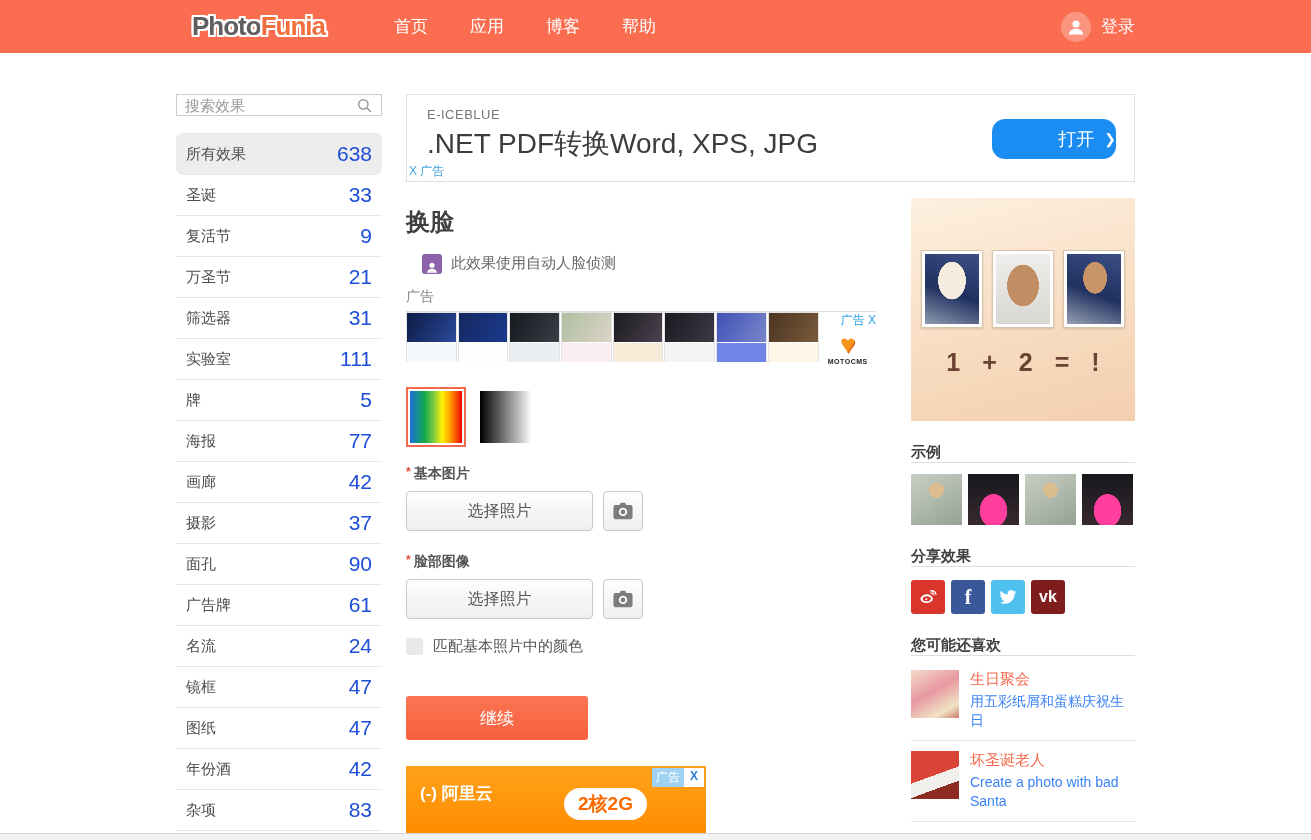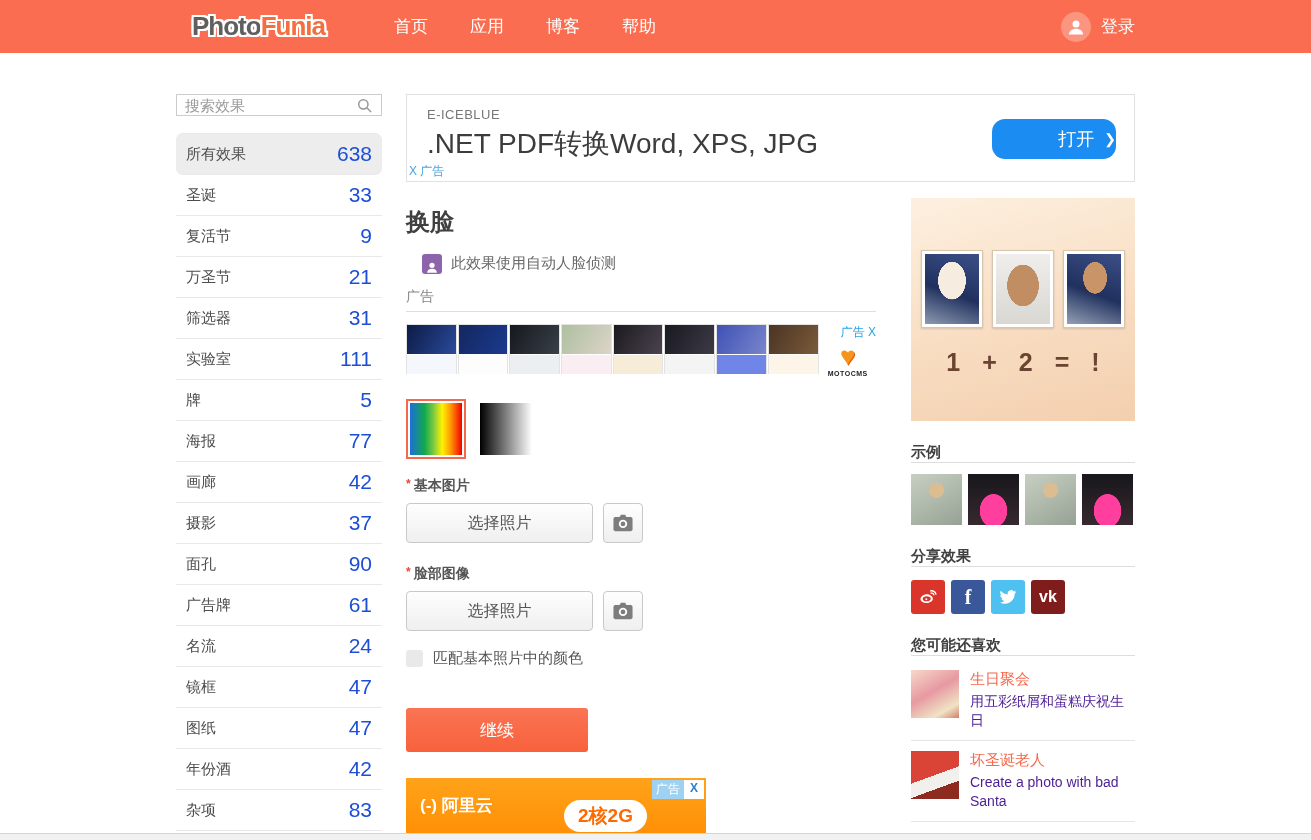--- a/index.html
+++ b/index.html
@@ -56,21 +56,21 @@
   .rcol { width:224px; flex-shrink:0; }
 
   .effect-title { font-size:24px; font-weight:bold; color:#404040; margin-top:8px; }
   .face-note { display:flex; align-items:flex-start; gap:9px; margin-top:16px; margin-left:16px; }
   .face-badge { width:20px; height:20px; border-radius:3px; background:#8d64ab; display:flex;
     align-items:flex-end; justify-content:center; overflow:hidden; }
   .face-note-text { color:#666; font-size:15px; }
   .descr { color:#555; font-size:15px; margin-top:15px; }
   .ad-label { color:#888; font-size:14px; margin-top:14px; padding-bottom:5px; border-bottom:1px solid #ddd; }
 
-  .ad-strip { display:flex; gap:1px; margin-top:12px; align-items:stretch; }
+  .ad-strip { display:flex; gap:1px; align-items:stretch; }
   .ad-thumb { width:52px; height:50px; border:1px solid #e3e3e3; background:#fff; cursor:pointer; }
   .ad-thumb .tt { height:29px; } .ad-thumb .tb { height:19px; margin-top:1px; }
   .ad-thumb:nth-child(1) .tt{background:linear-gradient(120deg,#0d1b45,#2a4a9b);} .ad-thumb:nth-child(1) .tb{background:#f4f7fb;}
   .ad-thumb:nth-child(2) .tt{background:linear-gradient(120deg,#14275e,#1b3a8f);} .ad-thumb:nth-child(2) .tb{background:#fdfdfd;}
   .ad-thumb:nth-child(3) .tt{background:linear-gradient(120deg,#15181d,#3a4049);} .ad-thumb:nth-child(3) .tb{background:#eceff2;}
   .ad-thumb:nth-child(4) .tt{background:linear-gradient(120deg,#aebfa0,#dcd4c8);} .ad-thumb:nth-child(4) .tb{background:#fbeef2;}
   .ad-thumb:nth-child(5) .tt{background:linear-gradient(120deg,#1a1a1e,#4c4350);} .ad-thumb:nth-child(5) .tb{background:#f7ecd8;}
   .ad-thumb:nth-child(6) .tt{background:linear-gradient(120deg,#191921,#3d3a45);} .ad-thumb:nth-child(6) .tb{background:#f4f4f4;}
   .ad-thumb:nth-child(7) .tt{background:linear-gradient(120deg,#3f51b5,#7986cb);} .ad-thumb:nth-child(7) .tb{background:#6f86e8;}
   .ad-thumb:nth-child(8) .tt{background:linear-gradient(120deg,#4a3423,#7b5b3a);} .ad-thumb:nth-child(8) .tb{background:#fdf6e8;}
@@ -148,21 +148,21 @@
   .soc.vk .glyph { font-size:16px; font-family:"Liberation Sans",sans-serif; text-transform:lowercase; }
 
   .sugg { list-style:none; margin-top:12px; }
   .sugg-item { display:flex; gap:11px; padding:10px 0; border-bottom:1px solid #e5e5e5; }
   .sugg-item:first-child { padding-top:2px;margin-top:8px; }
   .sugg-thumb { width:48px; height:48px; flex-shrink:0; cursor:pointer; }
   .st1 { background:linear-gradient(150deg,#f6d9c8 0%,#e799a2 45%,#f0e3c4 80%,#cf7f6c 100%); }
   .st2 { background:linear-gradient(160deg,#d94436 0% 50%,#f2f0ec 50% 72%,#8e2b20 72% 100%); }
   .sugg-body { min-width:0; }
   .sugg-title { color:#f4694c; font-size:15px; cursor:pointer; }
-  .sugg-desc { color:#4c1d95; font-size:14px; line-height:1.35; margin-top:3px; }
+  .sugg-desc { color:#3b82f6; font-size:14px; line-height:1.35; margin-top:3px; }
 
   .footer-strip { position:fixed; left:0; bottom:0; width:100%; height:7px;
     background:#f1f1f1; border-top:1px solid #d5d5d5; }
 
   svg { display:block; }
 </style>
 </head>
 <body>
 
 <div class="header">

